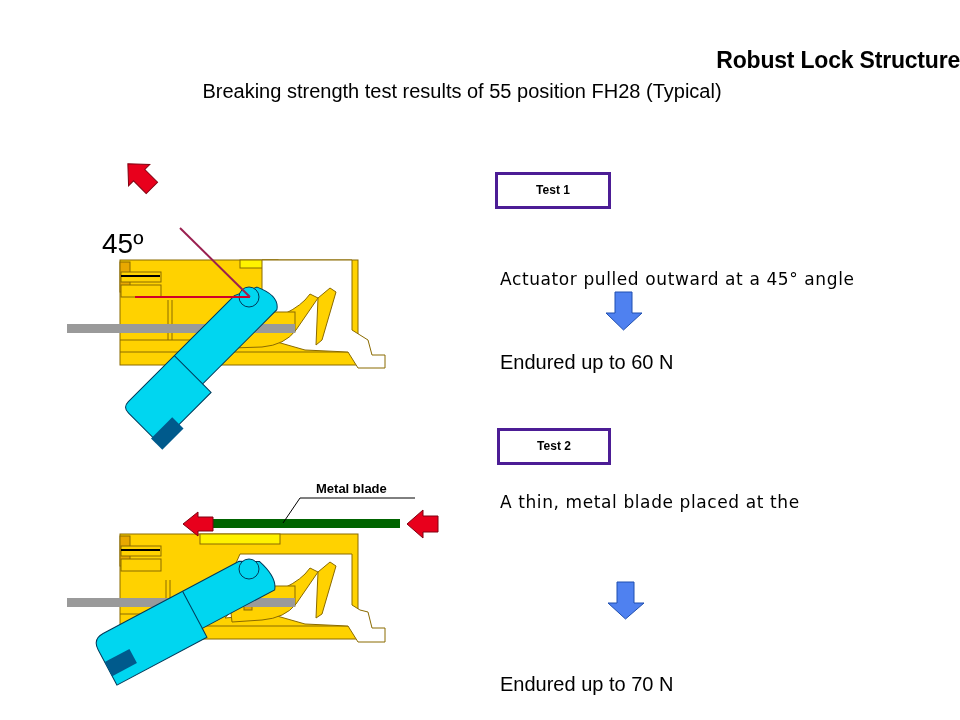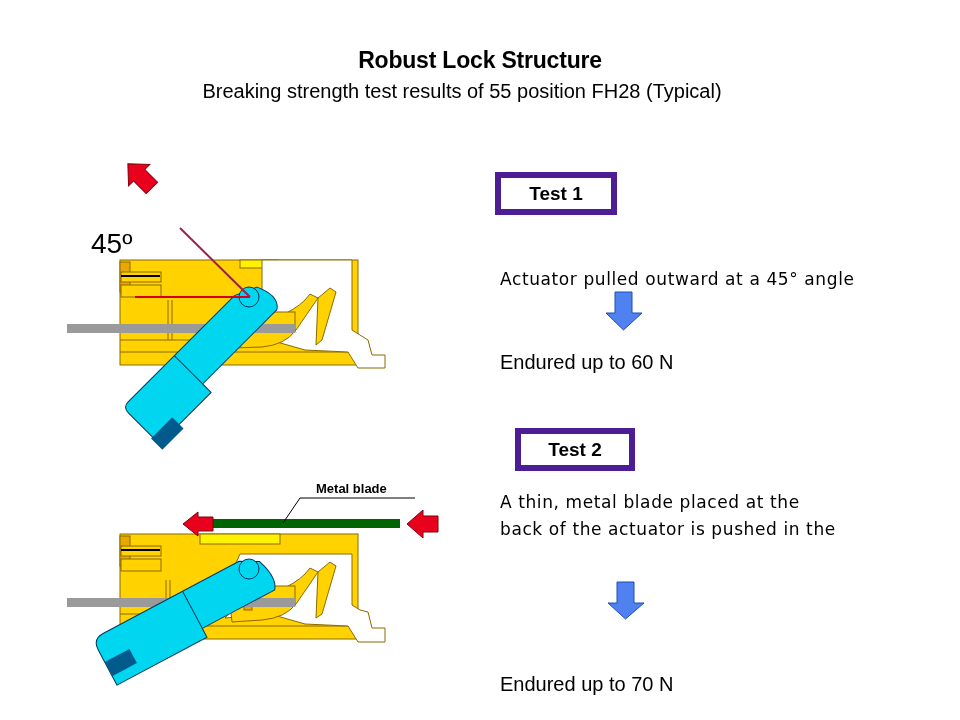--- a/index.html
+++ b/index.html
@@ -1,22 +1,22 @@
 <!DOCTYPE html>
 <html><head>
 <meta charset="utf-8">
 <style>
   html, body { margin:0; padding:0; background:#ffffff; }
   body { width:960px; height:720px; position:relative; overflow:hidden; font-family:"Liberation Sans", sans-serif; color:#000; }
-  .title { position:absolute; left:0; width:960px; top:47px; text-align:center; font-weight:bold; font-size:23px; letter-spacing:-0.2px; }
+  .title { position:absolute; left:0; width:960px; top:47px; text-align:right; font-weight:bold; font-size:23px; letter-spacing:-0.2px; }
   .subtitle { position:absolute; left:0; width:924px; top:80px; text-align:center; font-size:20px; }
-  .test-box { position:absolute; border:6px solid #4c1d95; background:#fff; font-weight:bold; font-size:19px; text-align:center; line-height:31px; height:31px; }
+  .test-box { position:absolute; border:3px solid #4c1d95; background:#fff; font-weight:bold; font-size:12px; text-align:center; line-height:31px; height:31px; }
   .desc { position:absolute; font-family:"DejaVu Sans", sans-serif; font-size:17px; letter-spacing:0.6px; line-height:27px; }
   .result { position:absolute; font-size:20px; }
-  .angle-label { position:absolute; font-size:28px; left:91px; top:228px; }
+  .angle-label { position:absolute; font-size:28px; left:102px; top:228px; }
   .blade-label { position:absolute; font-weight:bold; font-size:13px; left:316px; top:481px; }
   svg.diag { position:absolute; left:0; top:0; }
 </style>
 </head>
 <body>
 
 <div class="title">Robust Lock Structure</div>
 <div class="subtitle">Breaking strength test results of 55 position FH28 (Typical)</div>
 
 <svg class="diag" width="960" height="720">
@@ -96,21 +96,20 @@
 
 <div class="test-box" style="left:495px; top:172px; width:110px;">Test 1</div>
 <div class="desc" style="left:500px; top:234px;margin-top:32px;">
   <div>Actuator pulled outward at a 45° angle</div>
 </div>
 <svg style="position:absolute; left:605px; top:291px;" width="40" height="40">
   <path d="M10 1 L27 1 L27 22 L37 22 L18.5 39 L1 22 L10 22 Z" fill="#4F81F0" stroke="#1F4FB0" stroke-width="1"></path>
 </svg>
 <div class="result" style="left:500px; top:351px;">Endured up to 60 N</div>
 
-<div class="test-box" style="left:497px; top:428px; width:108px;margin-left:18px;">Test 2</div>
+<div class="test-box" style="left:497px; top:428px; width:108px;">Test 2</div>
 <div class="desc" style="left:500px; top:489px;">
   <div>A thin, metal blade placed at the</div>
-  <div>back of the actuator is pushed in the</div>
 </div>
 <svg style="position:absolute; left:607px; top:581px;" width="40" height="40">
   <path d="M10 1 L27 1 L27 22 L37 22 L18.5 38 L1 22 L10 22 Z" fill="#4F81F0" stroke="#1F4FB0" stroke-width="1"></path>
 </svg>
 <div class="result" style="left:500px; top:641px;margin-top:32px;">Endured up to 70 N</div>
 
 </body></html>

